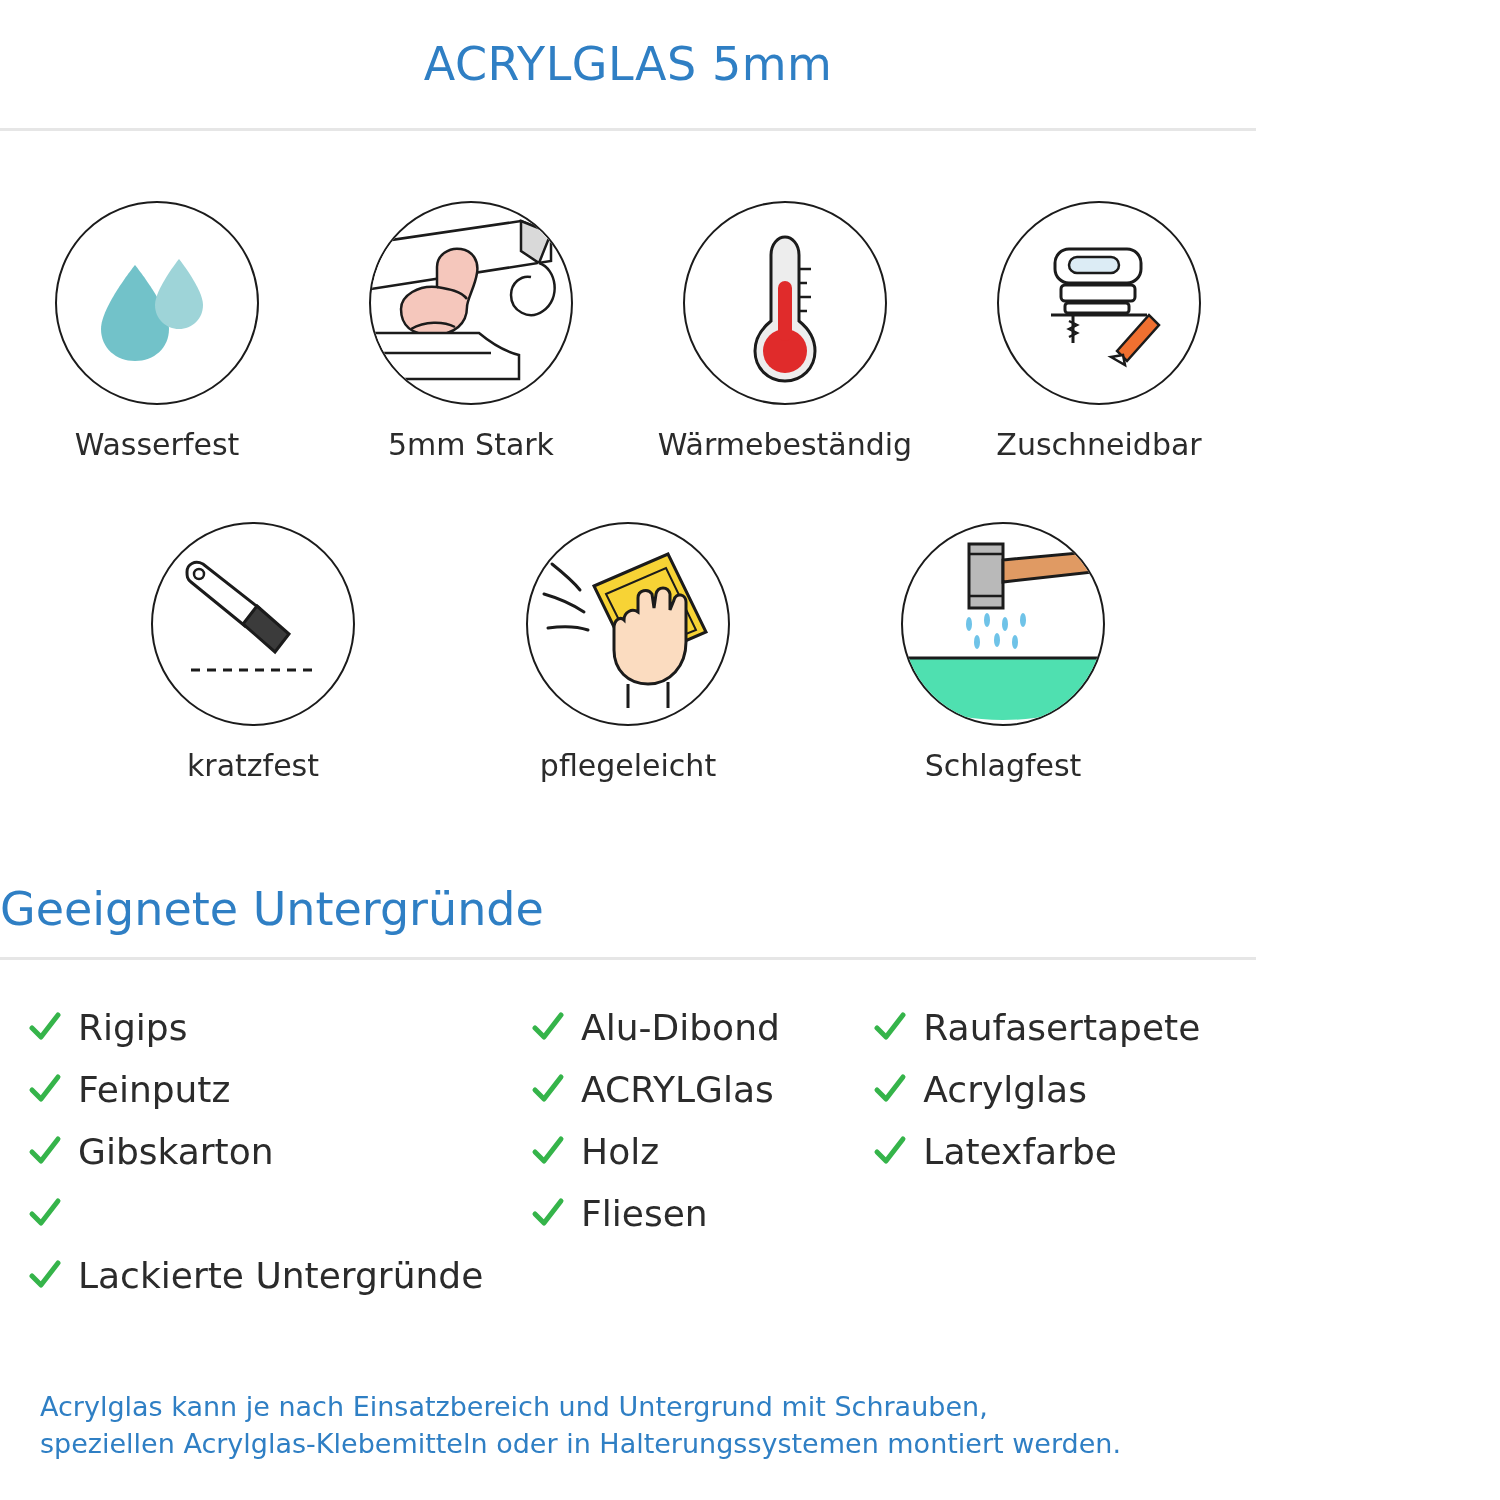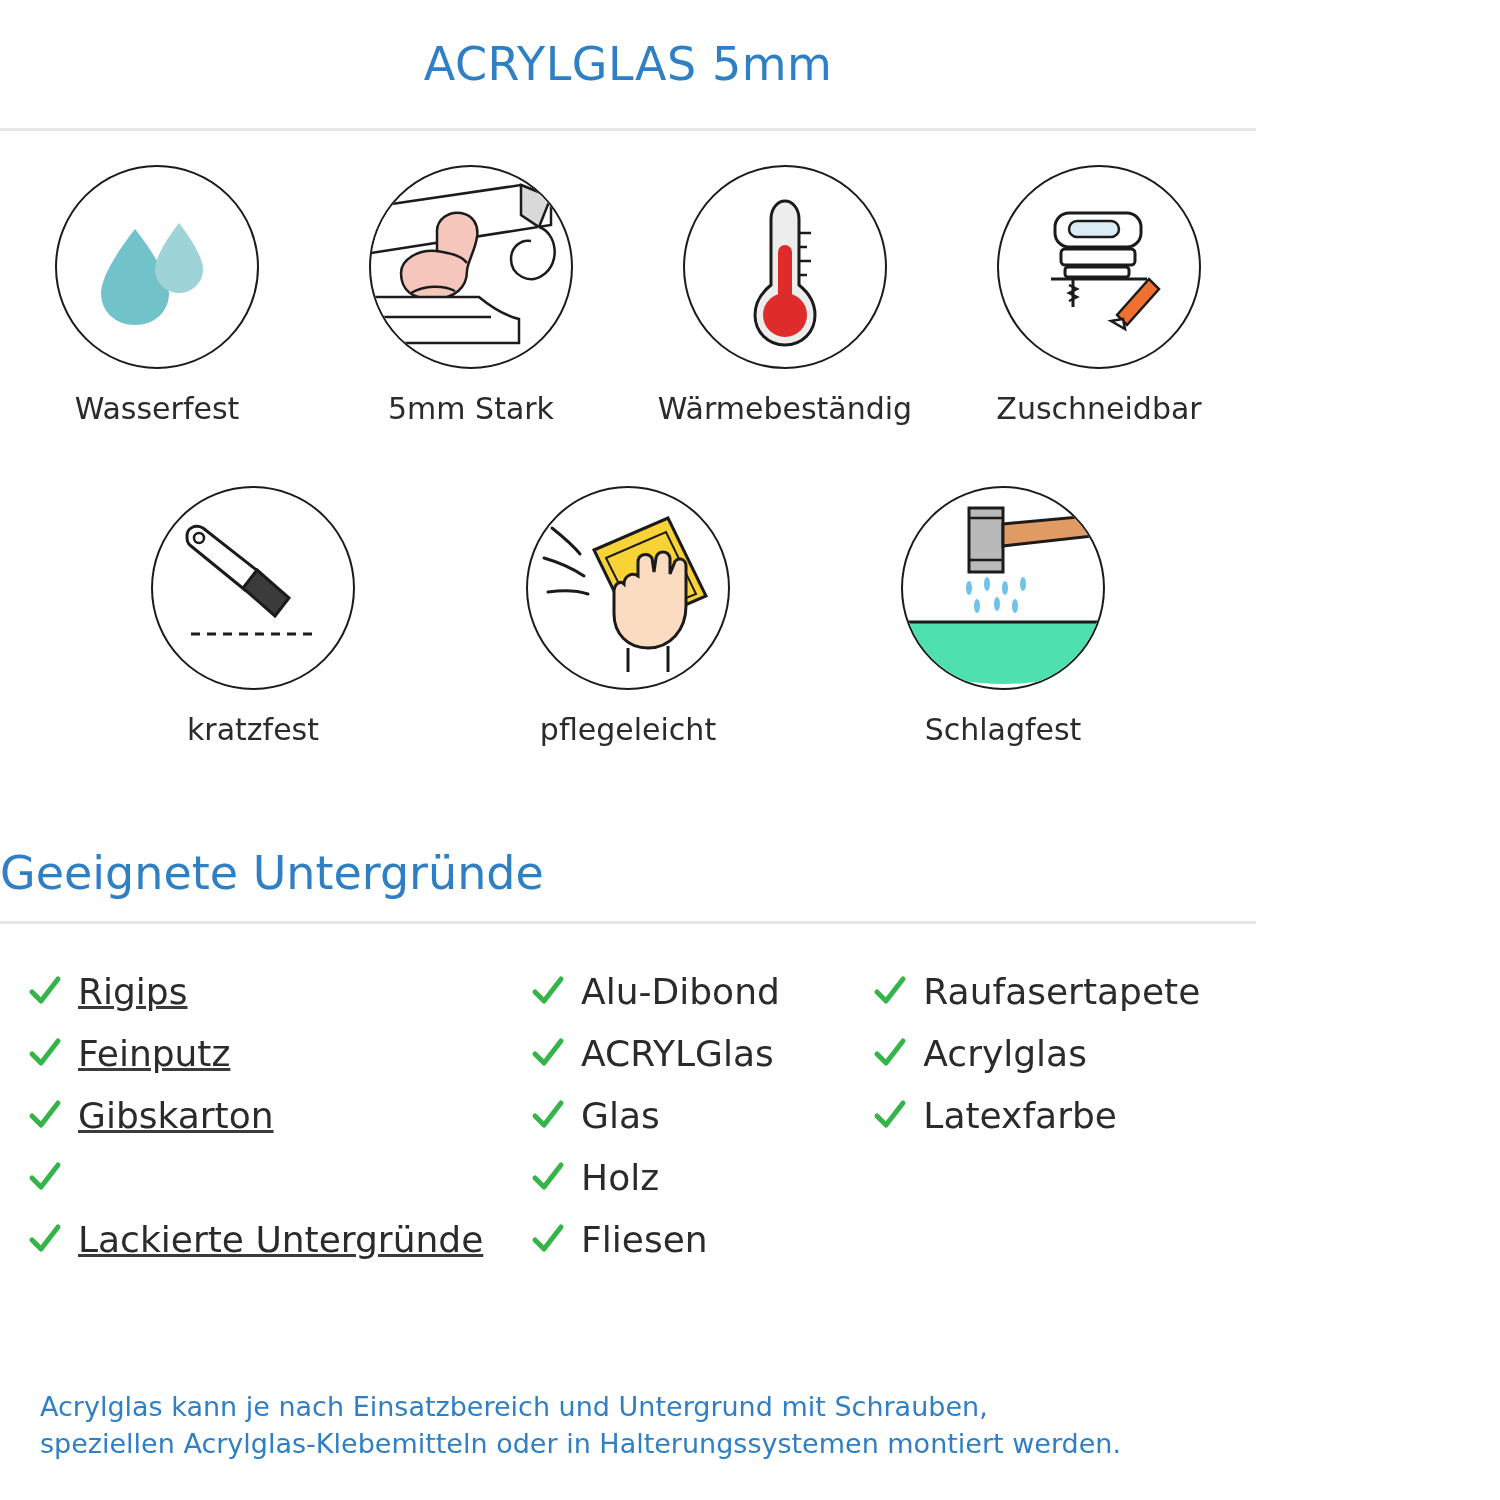--- a/index.html
+++ b/index.html
@@ -36,21 +36,21 @@
     font-weight: 400;
   }
   .rule {
     height: 3px;
     background: #e6e6e6;
     width: 100%;
   }
 
   
   .features {
-    padding-top: 34px;
+    padding-top: 70px;
   }
   .feature-row {
     display: flex;
     justify-content: center;
   }
   .feature-row.row1 { gap: 0px; }
   .feature {
     width: 375px;
     display: flex;
     flex-direction: column;
@@ -100,21 +100,21 @@
   .substrates {
     display: flex;
     padding: 38px 28px 0 28px;
     box-sizing: border-box;
   }
   .sub-col {
     display: flex;
     flex-direction: column;
     gap: 4px;
   }
-  .sub-col.c1 { width: 610px; text-decoration: underline; }
+  .sub-col.c1 { width: 610px; }
   .sub-col.c2 { width: 415px; }
   .sub-col.c3 { width: 430px; }
   .sub-item {
     display: flex;
     align-items: center;
     gap: 16px;
     height: 58px;
   }
   .check {
     flex: 0 0 auto;
@@ -345,26 +345,20 @@
       <div class="sub-item">
         <svg class="check" viewBox="0 0 34 34">
             <path d="M4 18 L13 27 L30 5" fill="none" stroke="#35b44a" stroke-width="5" stroke-linecap="round" stroke-linejoin="round"></path>
           </svg>
         <span class="sub-text">ACRYLGlas</span>
       </div>
       <div class="sub-item">
         <svg class="check" viewBox="0 0 34 34">
             <path d="M4 18 L13 27 L30 5" fill="none" stroke="#35b44a" stroke-width="5" stroke-linecap="round" stroke-linejoin="round"></path>
           </svg>
-        <span class="sub-text">Glas</span>
-      </div>
-      <div class="sub-item">
-        <svg class="check" viewBox="0 0 34 34">
-            <path d="M4 18 L13 27 L30 5" fill="none" stroke="#35b44a" stroke-width="5" stroke-linecap="round" stroke-linejoin="round"></path>
-          </svg>
         <span class="sub-text">Holz</span>
       </div>
       <div class="sub-item">
         <svg class="check" viewBox="0 0 34 34">
             <path d="M4 18 L13 27 L30 5" fill="none" stroke="#35b44a" stroke-width="5" stroke-linecap="round" stroke-linejoin="round"></path>
           </svg>
         <span class="sub-text">Fliesen</span>
       </div>
     </div>
 

